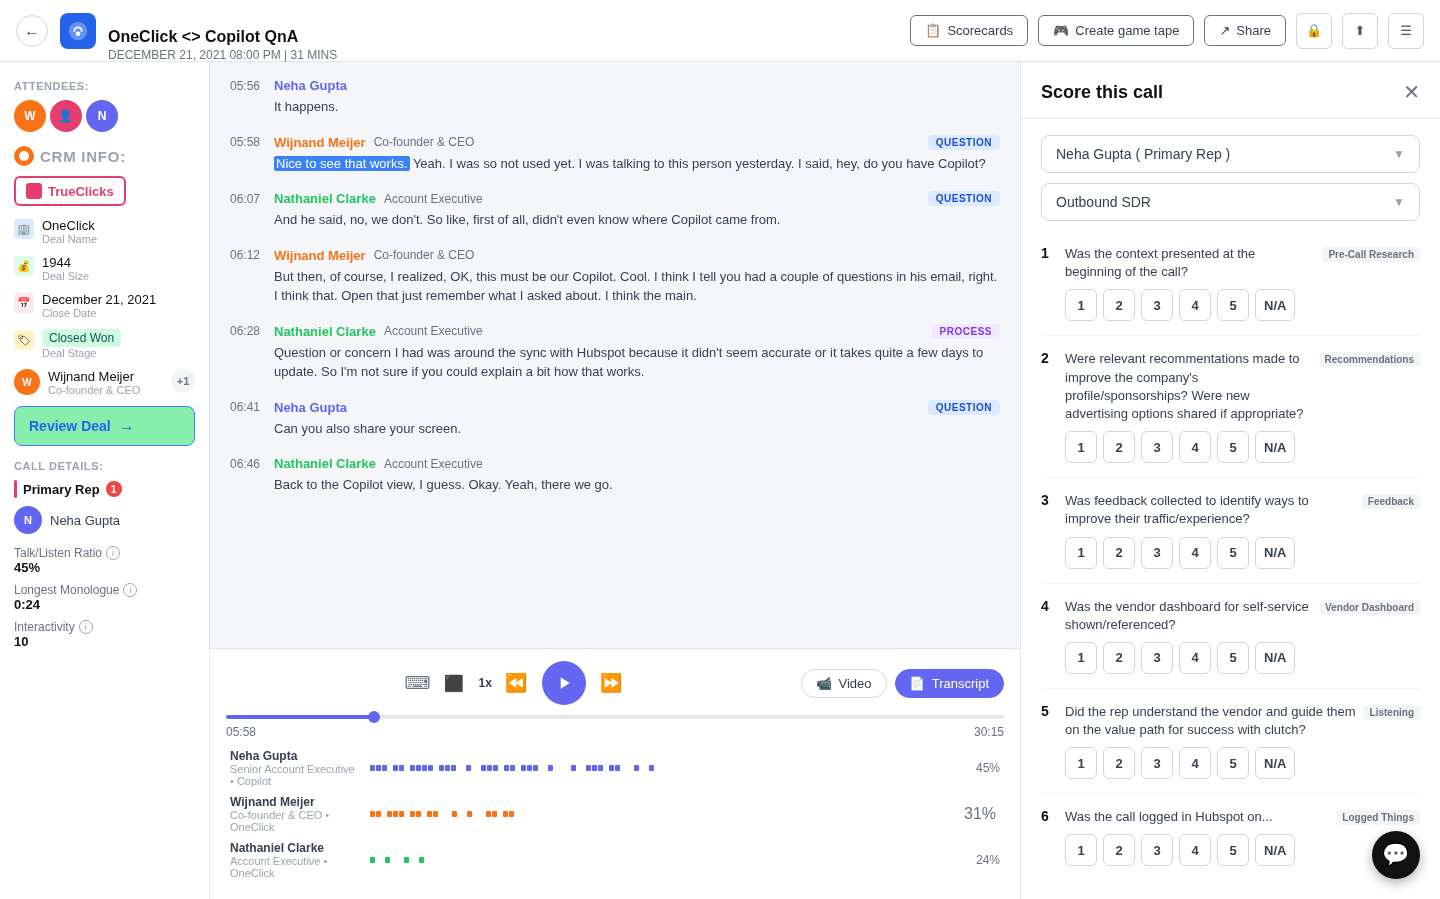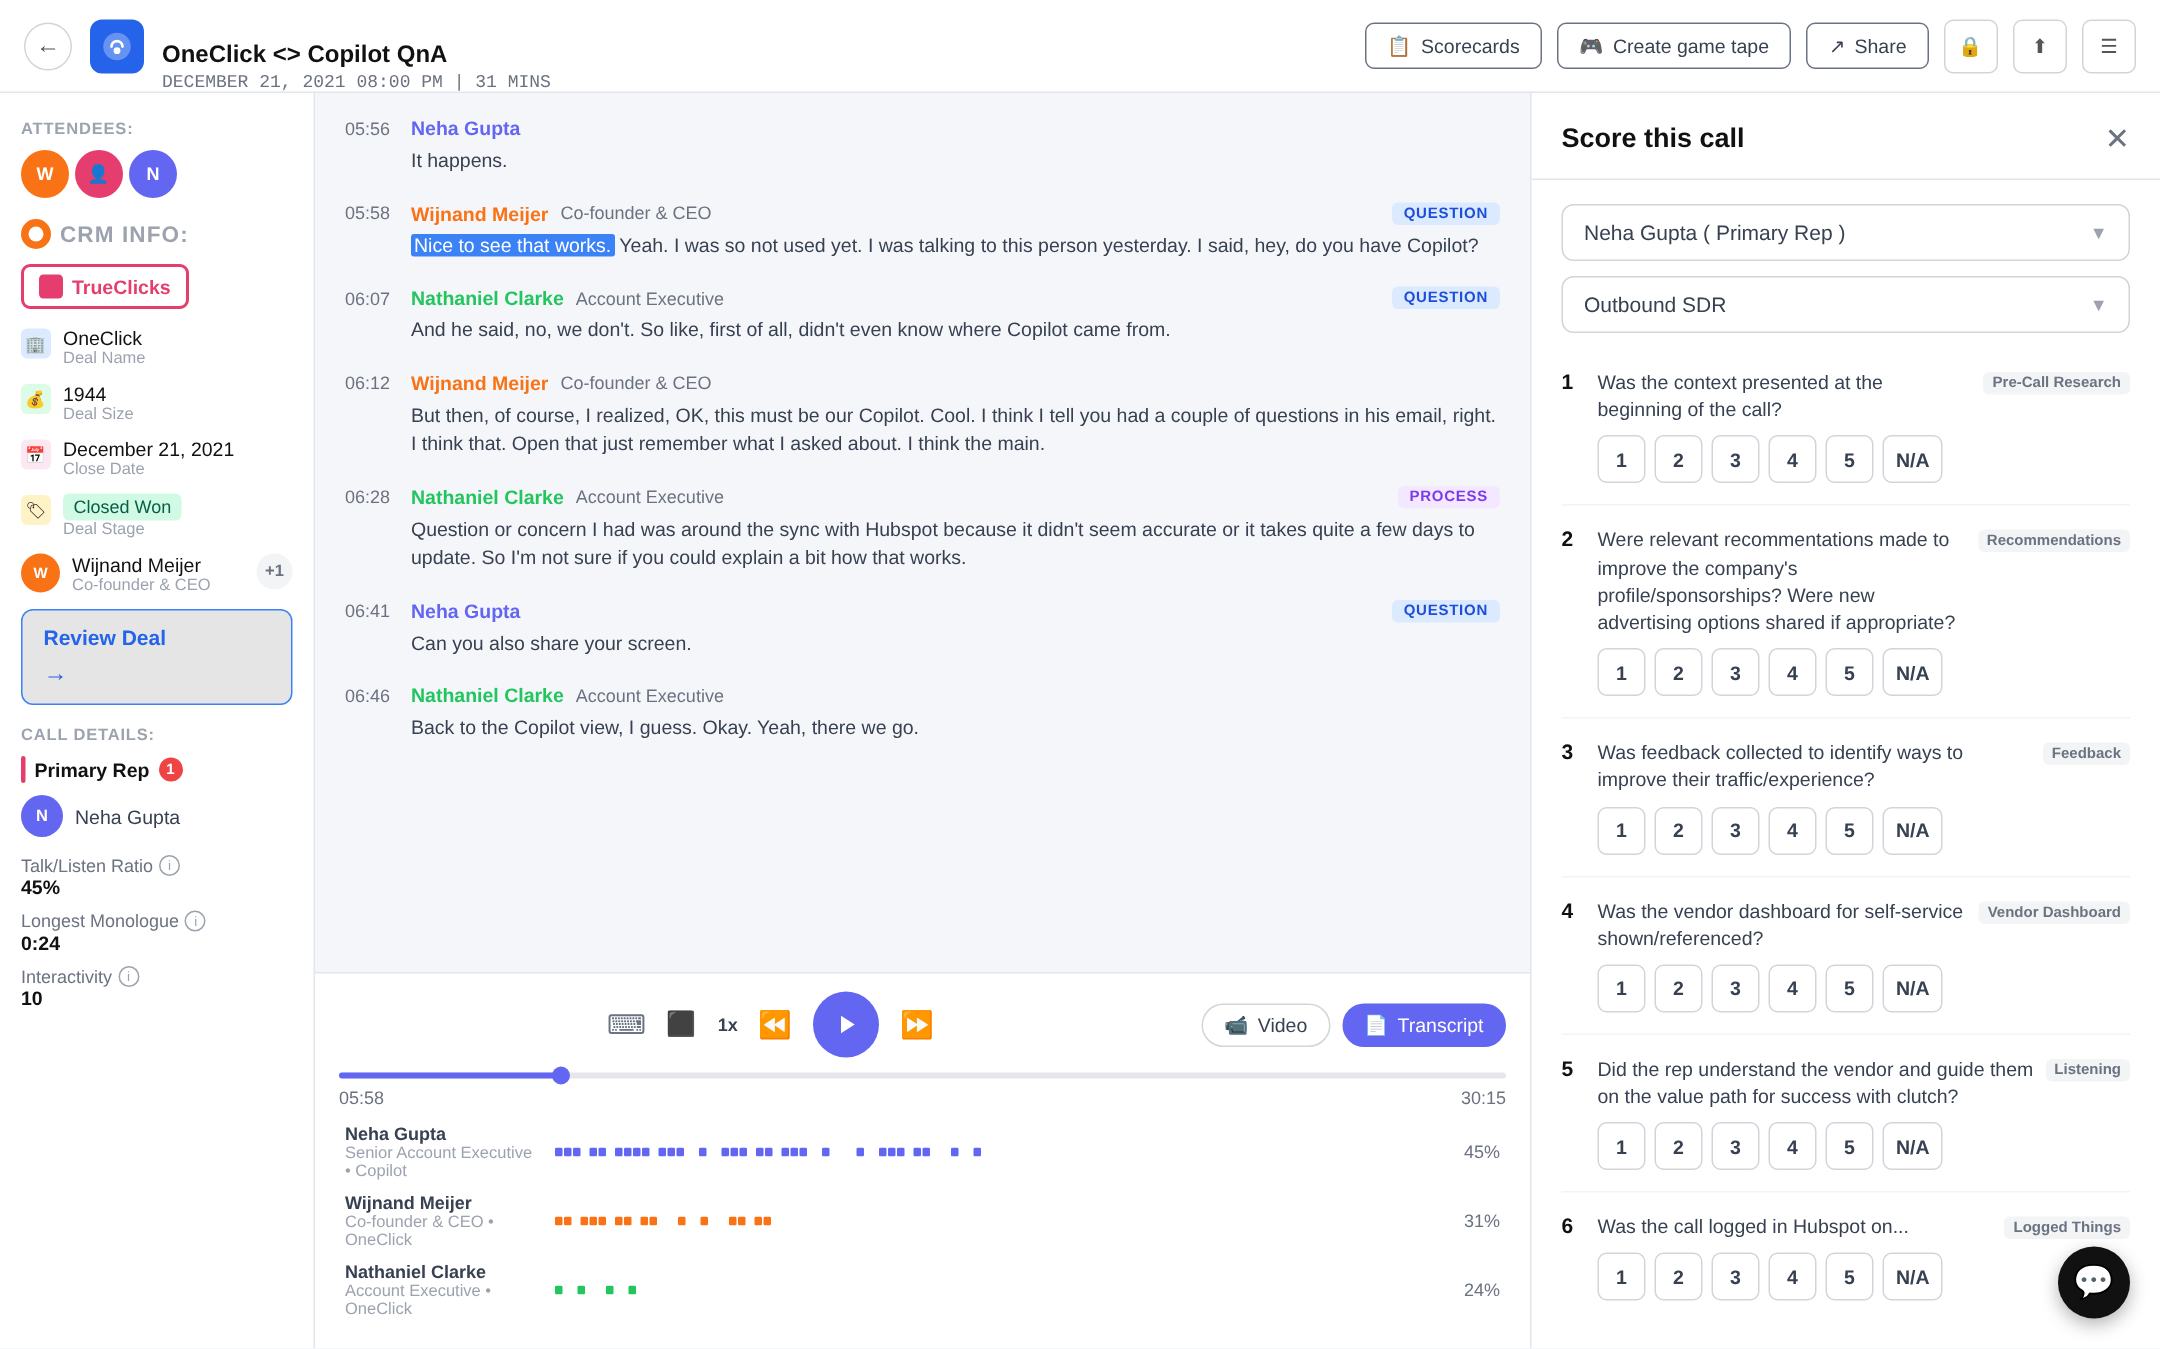--- a/index.html
+++ b/index.html
@@ -5,21 +5,21 @@
     * { box-sizing: border-box; margin: 0; padding: 0; }
     body { font-family: -apple-system, BlinkMacSystemFont, 'Segoe UI', sans-serif; background: #f5f6fa; color: #222; font-size: 13px; height: 899px; overflow: hidden; display: flex; flex-direction: column; }
 
     
     .topbar { display: flex; align-items: center; background: #fff; border-bottom: 1px solid #e2e5eb; padding: 0 16px; height: 62px; flex-shrink: 0; }
     .topbar-back { width: 32px; height: 32px; border-radius: 50%; border: 1px solid #d1d5db; display: flex; align-items: center; justify-content: center; cursor: pointer; margin-right: 12px; color: #555; font-size: 16px; }
     .topbar-logo { width: 36px; height: 36px; background: #2563eb; border-radius: 8px; display: flex; align-items: center; justify-content: center; margin-right: 12px; }
     .topbar-logo svg { width: 22px; height: 22px; }
     .topbar-info { flex: 1; margin-top: 28px; }
     .topbar-title { font-size: 16px; font-weight: 600; color: #111; }
-    .topbar-subtitle { font-size: 12px; color: #6b7280; margin-top: 2px; font-family: Liberation Mono, monospace; }
+    .topbar-subtitle { font-size: 12px; color: #6b7280; margin-top: 2px; }
     .topbar-actions { display: flex; align-items: center; gap: 10px; }
     .btn-outline { display: flex; align-items: center; gap: 6px; border: 1.5px solid #6b7280; border-radius: 6px; padding: 7px 14px; background: #fff; cursor: pointer; font-size: 13px; color: #374151; font-weight: 500; }
     .btn-share { display: flex; align-items: center; gap: 6px; border: 1.5px solid #6b7280; border-radius: 6px; padding: 7px 14px; background: #fff; cursor: pointer; font-size: 13px; color: #374151; font-weight: 500; }
     .topbar-icon-btn { width: 36px; height: 36px; border: 1px solid #d1d5db; border-radius: 6px; display: flex; align-items: center; justify-content: center; cursor: pointer; background: #fff; color: #555; }
 
     
     .main { display: flex; flex: 1; overflow: hidden; }
 
     
     .sidebar { width: 210px; background: #fff; border-right: 1px solid #e2e5eb; overflow-y: auto; padding: 14px 14px; flex-shrink: 0; }
@@ -32,21 +32,21 @@
     .crm-label { font-size: 15px; font-weight: 600; color: #9ca3af; text-transform: uppercase; letter-spacing: 0.05em; }
     .trueclicks-btn { display: flex; align-items: center; gap: 6px; border: 2px solid #e53e6e; border-radius: 6px; padding: 5px 10px; cursor: pointer; margin-bottom: 12px; width: fit-content; }
     .trueclicks-label { font-size: 13px; font-weight: 600; color: #e53e6e; }
     .crm-row { display: flex; align-items: flex-start; gap: 8px; margin-bottom: 10px; }
     .crm-row-icon { width: 20px; height: 20px; border-radius: 4px; display: flex; align-items: center; justify-content: center; flex-shrink: 0; margin-top: 1px; }
     .crm-row-content {}
     .crm-row-value { font-size: 13px; font-weight: 500; color: #111; }
     .crm-row-key { font-size: 11px; color: #9ca3af; }
     .stage-badge { display: inline-block; background: #d1fae5; color: #065f46; border-radius: 4px; padding: 2px 7px; font-size: 12px; font-weight: 500; }
     .extra-count { font-size: 12px; color: #6b7280; margin-left: 4px; background: #f3f4f6; border-radius: 50%; width: 24px; height: 24px; display: flex; align-items: center; justify-content: center; font-weight: 600; }
-    .review-deal-btn { display: flex; gap: 8px; background: #e5e5e5; border: 1.5px solid #3b82f6; border-radius: 8px; padding: 10px 14px; cursor: pointer; width: 100%; margin-top: 6px; margin-bottom: 14px; flex-direction: column; }
+    .review-deal-btn { display: flex; align-items: center; gap: 8px; background: #86efac; border: 1.5px solid #3b82f6; border-radius: 8px; padding: 10px 14px; cursor: pointer; width: 100%; margin-top: 6px; margin-bottom: 14px; }
     .review-deal-label { font-size: 14px; font-weight: 600; color: #2563eb; }
     .call-details-section { }
     .call-details-label { font-size: 11px; font-weight: 600; color: #9ca3af; text-transform: uppercase; letter-spacing: 0.05em; margin-bottom: 8px; }
     .primary-rep-row { display: flex; align-items: center; gap: 6px; margin-bottom: 8px; }
     .primary-rep-label { font-size: 13px; font-weight: 600; color: #111; }
     .badge-red { background: #ef4444; color: #fff; border-radius: 50%; width: 16px; height: 16px; font-size: 10px; display: flex; align-items: center; justify-content: center; font-weight: 700; }
     .rep-name { font-size: 13px; color: #374151; font-weight: 500; }
     .stat-row { margin-bottom: 8px; }
     .stat-label { font-size: 12px; color: #6b7280; display: flex; align-items: center; gap: 4px; }
     .stat-value { font-size: 13px; font-weight: 600; color: #111; }
@@ -452,21 +452,21 @@
               <span style="display:inline-block;width:5px;height:6px;border-radius:1px;background:#f97316;flex-shrink:0;"></span>
               <span style="display:inline-block;width:8px;"></span>
               <span style="display:inline-block;width:5px;height:6px;border-radius:1px;background:#f97316;flex-shrink:0;"></span>
               <span style="display:inline-block;width:12px;"></span>
               <span style="display:inline-block;width:5px;height:6px;border-radius:1px;background:#f97316;flex-shrink:0;"></span>
               <span style="display:inline-block;width:5px;height:6px;border-radius:1px;background:#f97316;flex-shrink:0;"></span>
               <span style="display:inline-block;width:4px;"></span>
               <span style="display:inline-block;width:5px;height:6px;border-radius:1px;background:#f97316;flex-shrink:0;"></span>
               <span style="display:inline-block;width:5px;height:6px;border-radius:1px;background:#f97316;flex-shrink:0;"></span>
     </div>
-    <div style="width:36px;text-align:right;font-size:12px;color:#6b7280;flex-shrink:0;">31%</div>
+    <div style="width:36px;text-align:left;font-size:16px;color:#6b7280;flex-shrink:0;">31%</div>
   </div>
           <div class="speaker-bar-row">
     <div style="width:130px;flex-shrink:0;">
       <div style="font-size:12px;font-weight:600;color:#374151;">Nathaniel Clarke</div>
       <div style="font-size:11px;color:#9ca3af;">Account Executive • OneClick</div>
     </div>
     <div style="flex:1;display:flex;align-items:center;gap:1px;overflow:hidden;">
       <span style="display:inline-block;width:5px;height:6px;border-radius:1px;background:#22c55e;flex-shrink:0;"></span>
               <span style="display:inline-block;width:8px;"></span>
               <span style="display:inline-block;width:5px;height:6px;border-radius:1px;background:#22c55e;flex-shrink:0;"></span>

